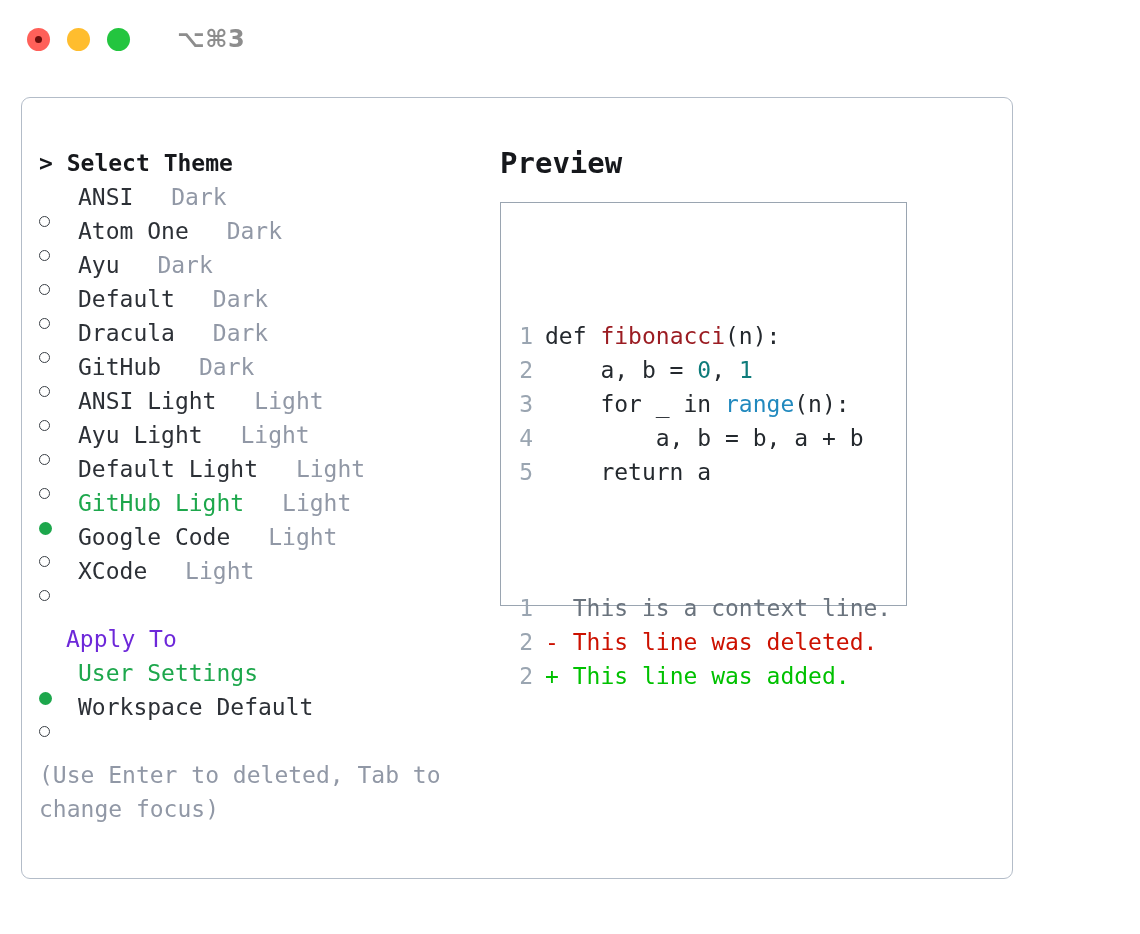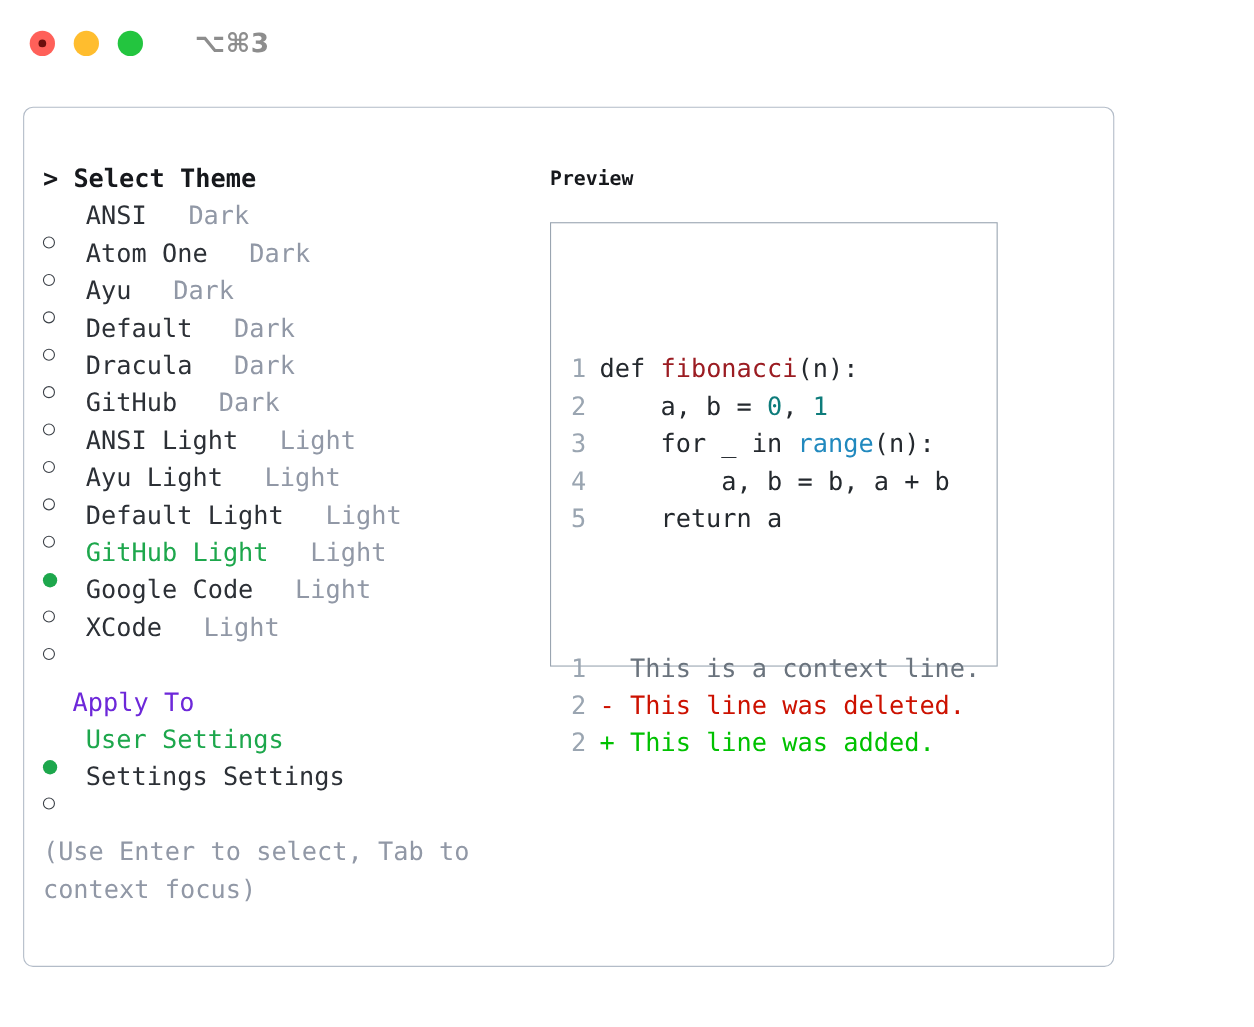--- a/index.html
+++ b/index.html
@@ -166,21 +166,21 @@
   }
 
   
   .right-col {
     position: absolute;
     left: 478px;
     top: 48px;
     width: 500px;
   }
   .preview-title {
-    font-size: 18px;
+    font-size: 29px;
     font-weight: bold;
     color: #16181c;
     line-height: 34px;
   }
   .preview-box {
     margin-top: 22px;
     width: 407px;
     height: 404px;
     border: 1.5px solid #9aa5b1;
     box-sizing: border-box;
@@ -246,24 +246,24 @@
             <div class="opt-row"><span class="bullet"><span class="ring"></span></span><span class="opt-name">Google Code</span><span> </span><span class="opt-tag">Light</span></div>
             <div class="opt-row"><span class="bullet"><span class="ring"></span></span><span class="opt-name">XCode</span><span> </span><span class="opt-tag">Light</span></div>
           </div>
 
         <div class="spacer-sm"></div>
 
         <div class="apply-header">Apply To</div>
 
         <div class="opt-list" id="apply-list">
             <div class="opt-row selected"><span class="bullet"><span class="filled"></span></span><span class="opt-name">User Settings</span></div>
-            <div class="opt-row"><span class="bullet"><span class="ring"></span></span><span class="opt-name">Settings Settings</span></div>
+            <div class="opt-row"><span class="bullet"><span class="ring"></span></span><span class="opt-name">Workspace Default</span></div>
           </div>
 
-        <div class="hint">(Use Enter to select, Tab to context focus)</div>
+        <div class="hint">(Use Enter to deleted, Tab to change focus)</div>
       </div>
 
       <div class="right-col">
         <div class="preview-title">Preview</div>
 
         <div class="preview-box">
           <div class="code">
             <div id="code-lines"><div><span class="ln">1</span><span class="kw">def </span><span class="fn">fibonacci</span><span class="plain">(n):</span></div><div><span class="ln">2</span><span class="plain">    a, b = </span><span class="num">0</span><span class="plain">, </span><span class="num">1</span></div><div><span class="ln">3</span><span class="kw">    for _ in </span><span class="bi">range</span><span class="plain">(n):</span></div><div><span class="ln">4</span><span class="plain">        a, b = b, a + b</span></div><div><span class="ln">5</span><span class="kw">    return a</span></div></div>
             <div class="diff" id="diff-lines"><div><span class="ln">1</span><span class="ctx"> </span><span class="ctx"> This is a context line.</span></div><div><span class="ln">2</span><span class="del">-</span><span class="del"> This line was deleted.</span></div><div><span class="ln">2</span><span class="add">+</span><span class="add"> This line was added.</span></div></div>
           </div>

